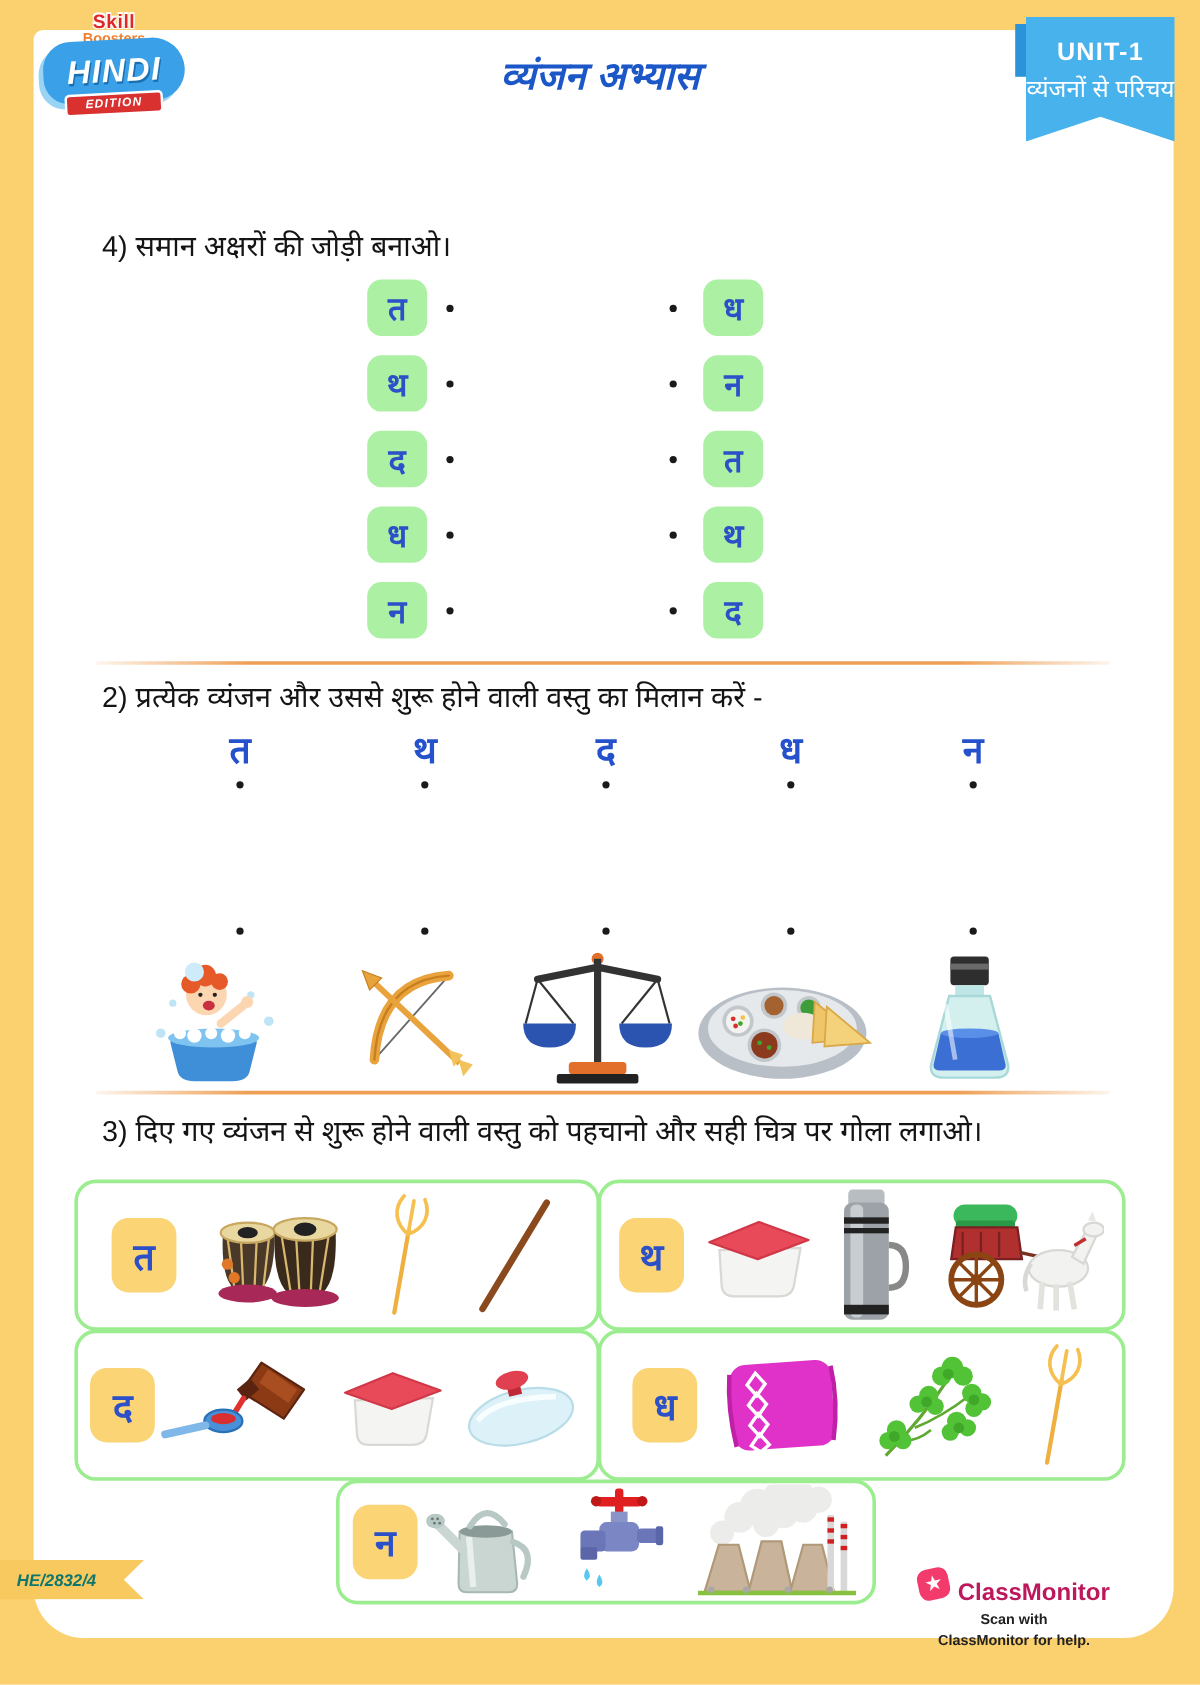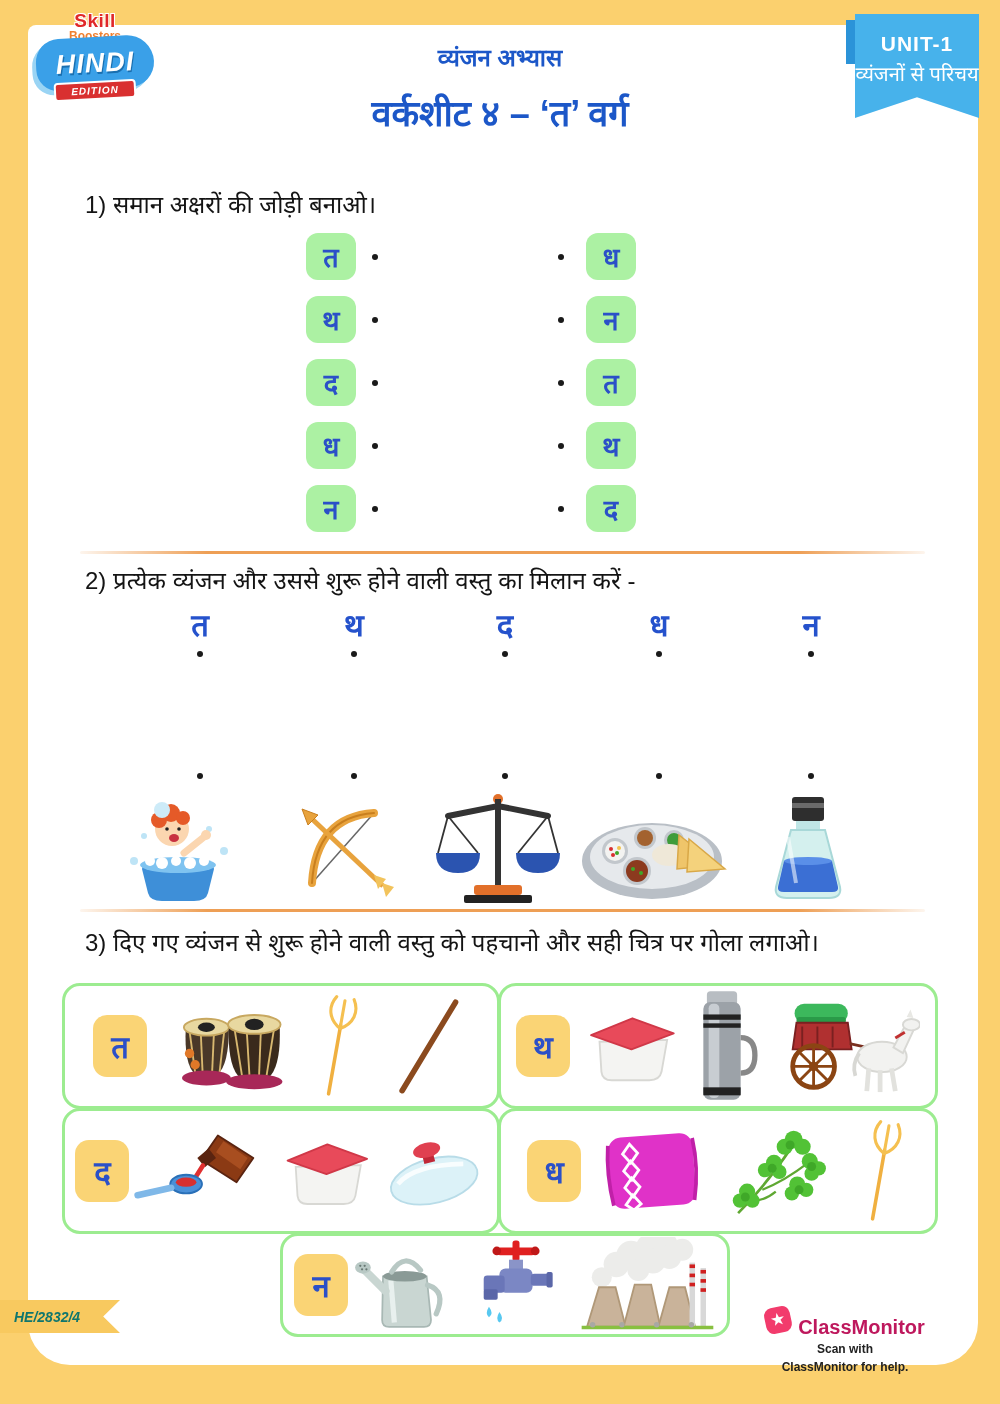--- a/index.html
+++ b/index.html
@@ -2,34 +2,34 @@
 <html><head>
 <meta charset="utf-8">
 <style>
   html,body{margin:0;padding:0;}
   body{font-family:"Liberation Sans","DejaVu Sans",sans-serif;}
   .page{position:relative;width:1000px;height:1404px;background:#FBD06E;overflow:hidden;}
   .sheet{position:absolute;left:28px;top:25px;width:950px;height:1340px;background:#FFFFFF;
          border-radius:8px 8px 42px 42px;}
   
   .logo{position:absolute;left:30px;top:10px;width:130px;height:115px;text-align:center;z-index:5;}
-  .logo-skill{font-size:19px;font-weight:bold;color:#E02828;letter-spacing:0.5px;
+  .logo-skill{font-size:16px;font-weight:bold;color:#E02828;letter-spacing:0.5px;
               text-shadow:-1px -1px 0 #fff,1px -1px 0 #fff,-1px 1px 0 #fff,1px 1px 0 #fff;}
   .logo-boosters{font-size:12px;font-weight:bold;color:#F08030;margin-top:-3px;
               text-shadow:-1px -1px 0 #fff,1px -1px 0 #fff,-1px 1px 0 #fff,1px 1px 0 #fff;}
   .logo-blob{position:relative;margin:-6px auto 0;width:118px;height:52px;background:#3AA0E8;
              border-radius:26px 30px 28px 24px;transform:rotate(-3deg);
              box-shadow:-4px 4px 0 #9AD4F4;display:flex;align-items:center;justify-content:center;}
   .logo-hindi{font-size:27px;font-weight:bold;font-style:italic;color:#FFFFFF;letter-spacing:1px;
              text-shadow:1px 2px 0 #1A6FB0;}
   .logo-edition{position:relative;margin:-8px auto 0;width:78px;background:#D93030;color:#fff;
              font-size:10px;font-weight:bold;font-style:italic;letter-spacing:1px;border-radius:4px;
              padding:2px 0;transform:rotate(-3deg);border:2px solid #fff;}
   .title{position:absolute;left:0;width:100%;text-align:center;color:#1C57C8;font-weight:bold;}
-  .title-1{top:40px;font-size:24px;}
+  .title-1{top:40px;font-size:32px;font-style:italic;}
   .title-2{top:88px;font-size:36px;}
   .unit-ribbon{position:absolute;left:855px;top:14px;width:124px;height:104px;background:#47B2EB;
              clip-path:polygon(0 0,100% 0,100% 100%,50% 80%,0 100%);z-index:4;text-align:center;color:#fff;}
   .unit-fold{position:absolute;left:846px;top:20px;width:14px;height:44px;background:#2B93D8;z-index:3;}
   .unit-line1{margin-top:18px;font-size:21px;font-weight:bold;letter-spacing:1px;}
   .unit-line2{margin-top:4px;font-size:20px;font-weight:normal;}
   
   .heading{position:absolute;font-size:24px;color:#141414;}
   .divider{position:absolute;height:3px;border-radius:2px;
            background:linear-gradient(90deg,rgba(238,159,85,0.1),#EE9F55 15%,#EE9F55 85%,rgba(238,159,85,0.1));}
@@ -54,21 +54,21 @@
   .cm-name{font-size:20px;font-weight:bold;color:#be185d;margin-top:16px;}
   .cm-sub{font-size:12px;color:#222;line-height:1.35;margin-top:2px;font-weight:bold;}
   svg{display:block;}
 </style>
 </head>
 <body>
 
 <div class="page">
   <div class="sheet">
 
-    <div class="heading" style="left:57px;top:162px;">1) समान अक्षरों की जोड़ी बनाओ।</div>
+    <div class="heading" style="left:57px;top:162px;">4) समान अक्षरों की जोड़ी बनाओ।</div>
 
     <div class="ltile" style="left:278px;top:208px;">त</div>
     <div class="ltile" style="left:278px;top:271px;">थ</div>
     <div class="ltile" style="left:278px;top:334px;">द</div>
     <div class="ltile" style="left:278px;top:397px;">ध</div>
     <div class="ltile" style="left:278px;top:460px;">न</div>
 
     <div class="dot" style="left:344px;top:229px;"></div>
     <div class="dot" style="left:344px;top:292px;"></div>
     <div class="dot" style="left:344px;top:355px;"></div>
@@ -446,21 +446,20 @@
   <div class="logo">
     <div class="logo-skill">Skill</div>
     <div class="logo-boosters">Boosters</div>
     <div class="logo-blob">
       <span class="logo-hindi">HINDI</span>
     </div>
     <div class="logo-edition">EDITION</div>
   </div>
 
   <div class="title title-1">व्यंजन अभ्यास</div>
-  <div class="title title-2">वर्कशीट ४ – ‘त’  वर्ग</div>
 
   <div class="unit-fold"></div>
   <div class="unit-ribbon">
     <div class="unit-line1">UNIT-1</div>
     <div class="unit-line2">व्यंजनों से परिचय</div>
   </div>
 
   <div class="he-ribbon">
     <span>HE/2832/4</span>
   </div>

